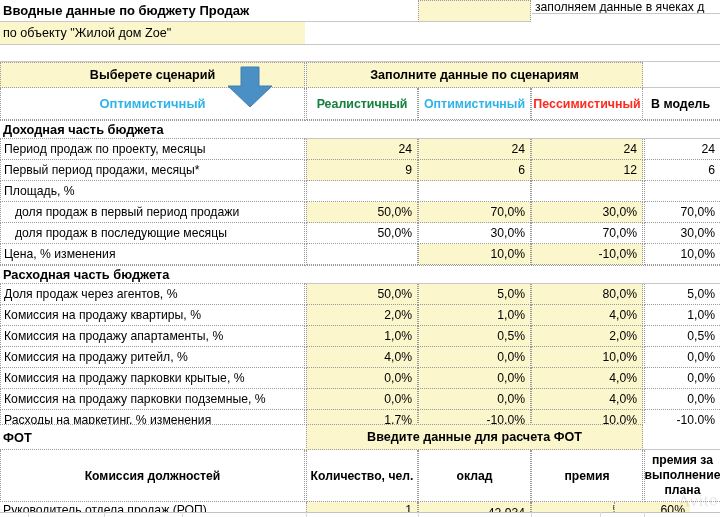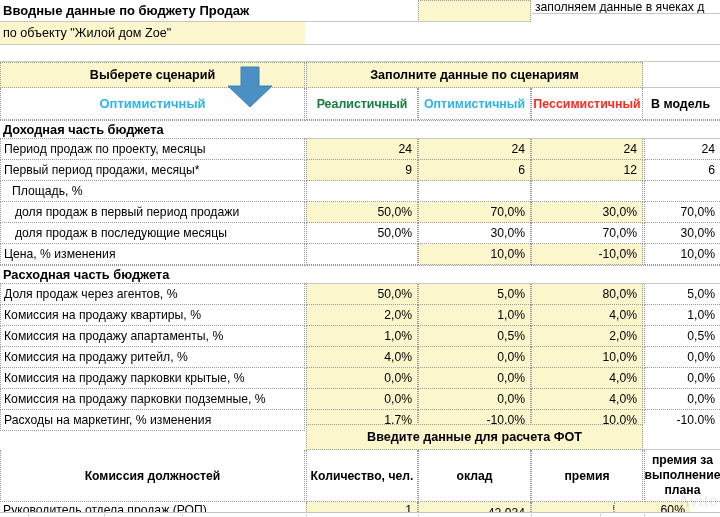--- a/index.html
+++ b/index.html
@@ -98,21 +98,21 @@
       <div class="cell lbl bb bl br" style="left:0;top:139px;width:305px;height:21px;padding-left:3px;">Период продаж по проекту, месяцы</div>
       <div class="cell num yellow bb bl br" style="left:306px;top:139px;width:112px;height:21px;">24</div>
       <div class="cell num yellow bb bl br" style="left:418px;top:139px;width:113px;height:21px;">24</div>
       <div class="cell num yellow bb bl br" style="left:531px;top:139px;width:112px;height:21px;">24</div>
       <div class="cell num white bb bl" style="left:644px;top:139px;width:76px;height:21px;">24</div>
       <div class="cell lbl bb bl br" style="left:0;top:160px;width:305px;height:21px;padding-left:3px;">Первый период продажи, месяцы*</div>
       <div class="cell num yellow bb bl br" style="left:306px;top:160px;width:112px;height:21px;">9</div>
       <div class="cell num yellow bb bl br" style="left:418px;top:160px;width:113px;height:21px;">6</div>
       <div class="cell num yellow bb bl br" style="left:531px;top:160px;width:112px;height:21px;">12</div>
       <div class="cell num white bb bl" style="left:644px;top:160px;width:76px;height:21px;">6</div>
-      <div class="cell lbl bb bl br" style="left:0;top:181px;width:305px;height:21px;padding-left:11px;">Площадь, %</div>
+      <div class="cell lbl bb bl br" style="left:0;top:181px;width:305px;height:21px;padding-left:3px;">Площадь, %</div>
       <div class="cell num white bb bl br" style="left:306px;top:181px;width:112px;height:21px;"></div>
       <div class="cell num white bb bl br" style="left:418px;top:181px;width:113px;height:21px;"></div>
       <div class="cell num white bb bl br" style="left:531px;top:181px;width:112px;height:21px;"></div>
       <div class="cell num white bb bl" style="left:644px;top:181px;width:76px;height:21px;"></div>
       <div class="cell lbl bb bl br" style="left:0;top:202px;width:305px;height:21px;padding-left:14px;">доля продаж в первый период продажи</div>
       <div class="cell num yellow bb bl br" style="left:306px;top:202px;width:112px;height:21px;">50,0%</div>
       <div class="cell num yellow bb bl br" style="left:418px;top:202px;width:113px;height:21px;">70,0%</div>
       <div class="cell num yellow bb bl br" style="left:531px;top:202px;width:112px;height:21px;">30,0%</div>
       <div class="cell num white bb bl" style="left:644px;top:202px;width:76px;height:21px;">70,0%</div>
       <div class="cell lbl bb bl br" style="left:0;top:223px;width:305px;height:21px;padding-left:14px;">доля продаж в последующие месяцы</div>
@@ -157,20 +157,21 @@
       <div class="cell num yellow bb bl br" style="left:418px;top:389px;width:113px;height:21px;">0,0%</div>
       <div class="cell num yellow bb bl br" style="left:531px;top:389px;width:112px;height:21px;">4,0%</div>
       <div class="cell num white bb bl" style="left:644px;top:389px;width:76px;height:21px;">0,0%</div>
       <div class="cell lbl bb bl br" style="left:0;top:410px;width:305px;height:21px;padding-left:3px;">Расходы на маркетинг, % изменения</div>
       <div class="cell num yellow bb bl br" style="left:306px;top:410px;width:112px;height:21px;">1,7%</div>
       <div class="cell num yellow bb bl br" style="left:418px;top:410px;width:113px;height:21px;">-10,0%</div>
       <div class="cell num yellow bb bl br" style="left:531px;top:410px;width:112px;height:21px;">10,0%</div>
       <div class="cell num white bb bl" style="left:644px;top:410px;width:76px;height:21px;">-10,0%</div>
     </div>
 
+  <div class="cell lbl bold bt bb" style="left:0;top:424px;width:305px;height:26px;font-size:12.8px;">ФОТ</div>
   <div class="cell ctr bold yellow bt bb bl br" style="left:306px;top:424px;width:337px;height:26px;font-size:12.6px;">Введите данные для расчета ФОТ</div>
   <div class="cell bb-solid" style="left:643px;top:424px;width:77px;height:26px;"></div>
 
   <div class="cell ctr bold bb bl br" style="left:0;top:450px;width:305px;height:52px;font-size:12.2px;">Комиссия должностей</div>
   <div class="cell ctr bold bb bl br" style="left:306px;top:450px;width:112px;height:52px;font-size:12.2px;">Количество, чел.</div>
   <div class="cell ctr bold bb bl br" style="left:418px;top:450px;width:113px;height:52px;font-size:12.2px;">оклад</div>
   <div class="cell ctr bold bb bl" style="left:644px;top:450px;width:76px;height:52px;font-size:12.2px;white-space:normal;text-align:center;line-height:15px;display:flex;align-items:center;justify-content:center;">премия за выполнение плана</div>
   <div class="cell ctr bold bb bl br" style="left:531px;top:450px;width:112px;height:52px;font-size:12.2px;">премия</div>
 
   <div class="cell lbl bb" style="left:0;top:502px;width:305px;height:16px;font-size:12.2px;">Руководитель отдела продаж (РОП)</div>

